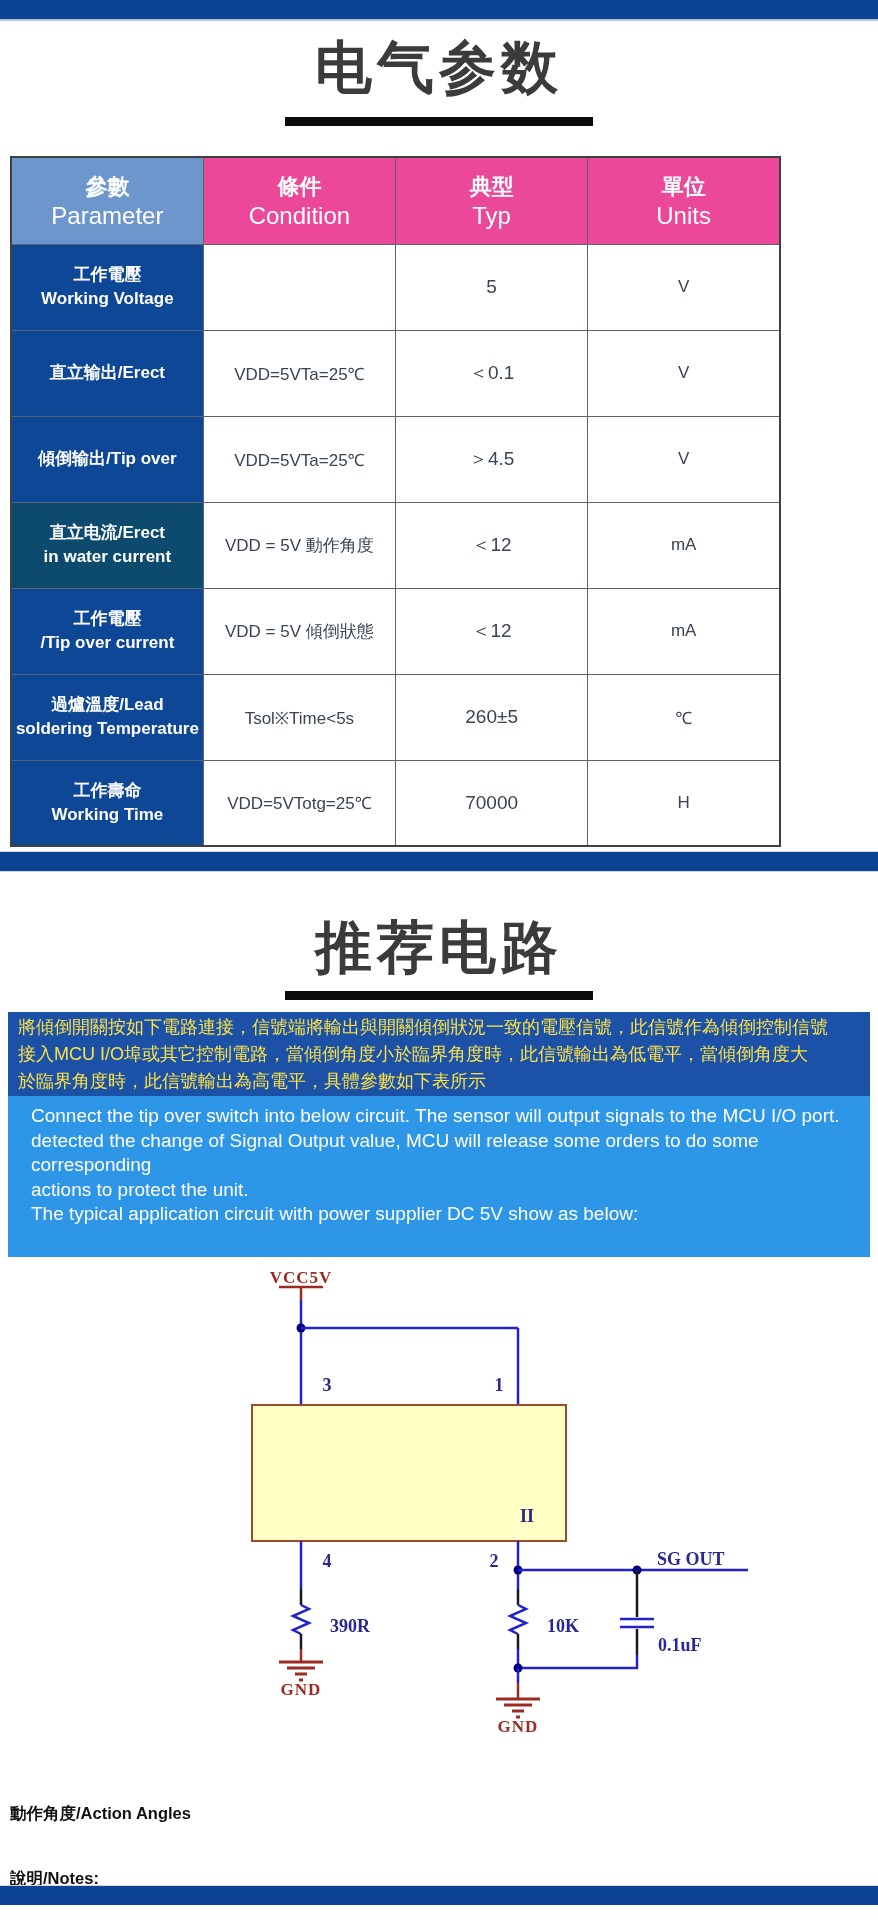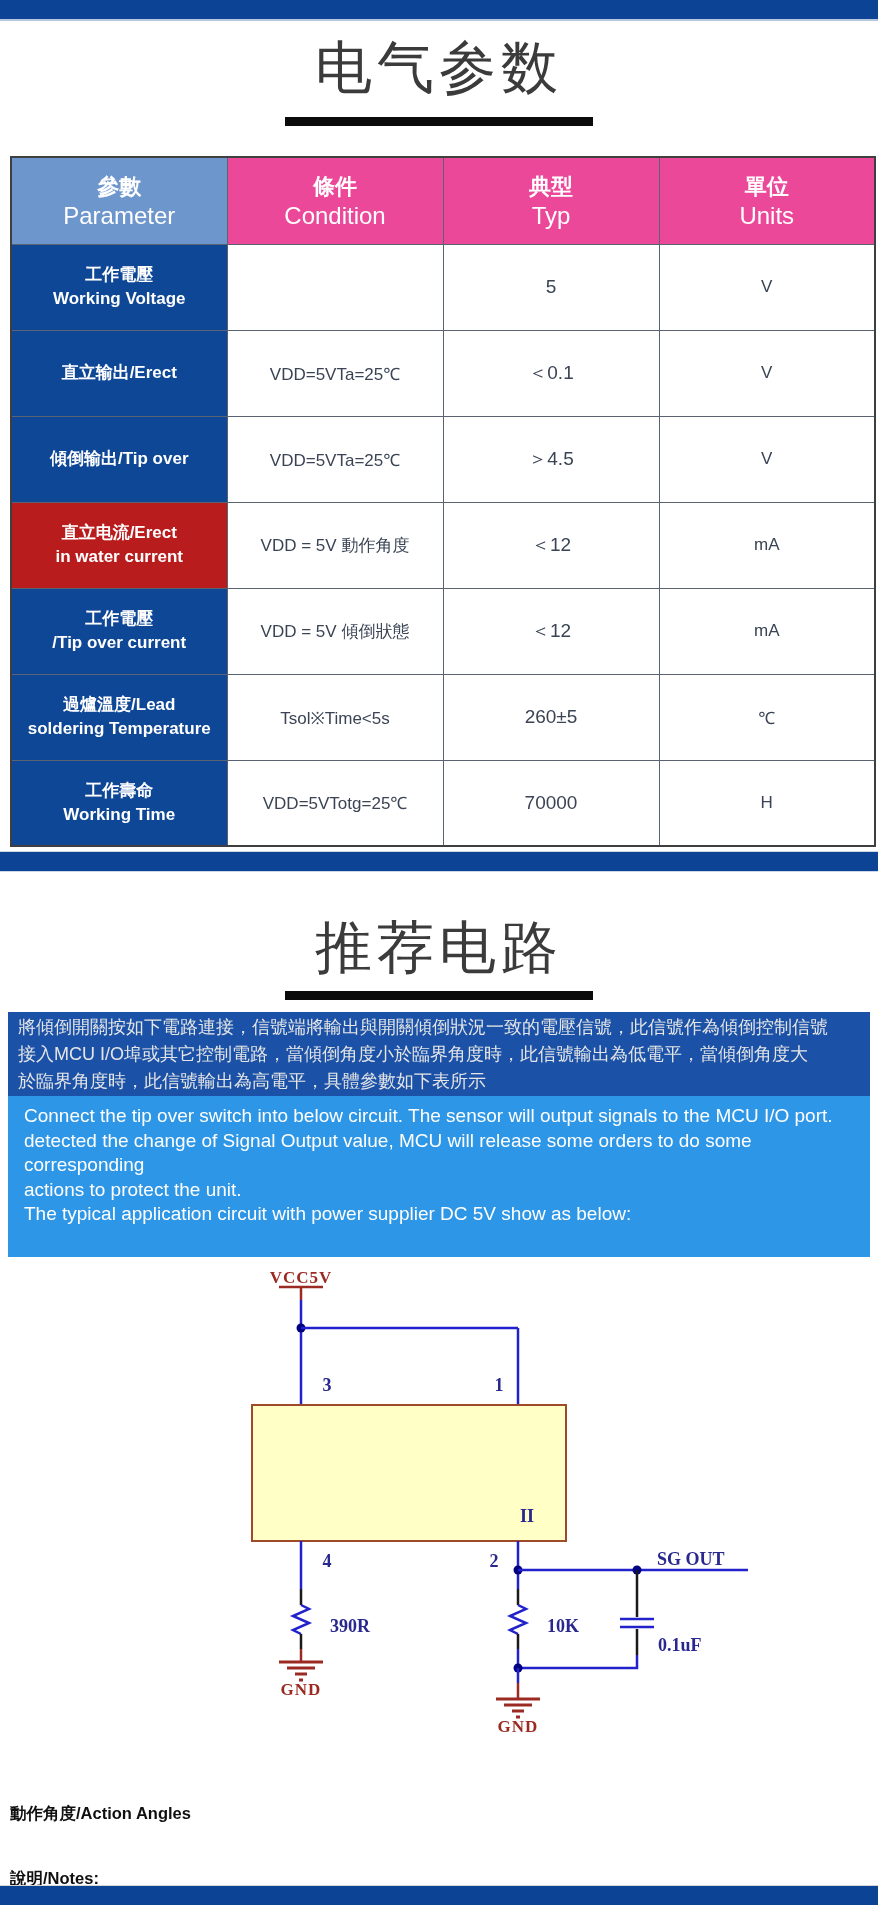--- a/index.html
+++ b/index.html
@@ -4,47 +4,47 @@
 <style>
   html,body{margin:0;padding:0;}
   body{width:878px;height:1920px;position:relative;background:#ffffff;
        font-family:"Liberation Sans",sans-serif;overflow:hidden;}
 
   .bar{position:absolute;left:0;width:878px;background:#0d4394;box-sizing:border-box;}
   .bar.top{top:0;height:21px;border-bottom:2px solid #b8c6de;}
   .bar.divider{top:851px;height:21px;border-top:1px solid #ccd7e8;border-bottom:1px solid #ccd7e8;}
   .bar.bottom{top:1885px;height:20px;border-top:1px solid #d6d6d6;}
 
-  .sec-title{position:absolute;left:0;width:100%;text-align:center;font-weight:normal;
+  .sec-title{position:absolute;left:0;width:100%;text-align:center;font-weight:bold;
              color:#3b3b3b;font-size:57px;letter-spacing:5px;line-height:1.3;}
   .t1{top:30px;} .t2{top:910px;}
   .rule{position:absolute;left:50%;transform:translateX(-50%);width:308px;height:9px;background:#0b0b0b;}
   .r1{top:117px;} .r2{top:991px;}
 
-  table.spec{position:absolute;left:10px;top:156px;width:866px;border-collapse:collapse;
+  table.spec{position:absolute;left:10px;top:156px;width:771px;border-collapse:collapse;
              table-layout:fixed;border:2px solid #3f3f3f;}
   .spec th,.spec td{border:1px solid #5a6470;text-align:center;vertical-align:middle;padding:0;}
   .spec thead tr{height:87px;}
   .spec tbody tr{height:86px;}
   .spec th{background:#ec4899;color:#ffffff;}
   .spec th.light{background:#6d96cd;}
   .spec th .zh{font-size:22px;font-weight:bold;line-height:30px;}
   .spec th .en{font-size:24px;font-weight:normal;line-height:27px;}
   td.pcell{background:#0e4796;color:#ffffff;font-weight:bold;font-size:17px;line-height:24px;}
-  td.pcell.light{background:#b91c1c;}
+  td.pcell.light{background:#0c4a6e;}
   td.pcell .l2:empty{display:none;}
   td.vcell{background:#ffffff;color:#3a4454;font-size:17px;}
   td.vcell.typ{font-size:19px;}
 
   .zh-block{position:absolute;left:8px;top:1012px;width:862px;box-sizing:border-box;
-            background:#1b52a8;color:#e5e5e5;font-size:18px;line-height:27px;
+            background:#1b52a8;color:#fde047;font-size:18px;line-height:27px;
             padding:2px 10px 3px 10px;}
   .en-block{position:absolute;left:8px;top:1096px;width:862px;height:161px;box-sizing:border-box;
             background:#2e96e6;color:#ffffff;font-size:19px;line-height:24.5px;
-            padding:8px 16px;}
+            padding:8px 23px;}
 
   svg.circuit{position:absolute;left:0;top:1255px;}
   .wire{stroke:#2222cc;stroke-width:2.5;fill:none;}
   .stub{stroke:#1a1a1a;stroke-width:2.5;fill:none;}
   .redw{stroke:#9b2b22;stroke-width:2.5;fill:none;}
   .gbar{stroke:#9b2b22;stroke-width:3;}
   .dot{fill:#000080;}
   text.bluet{fill:#28288f;font-family:"Liberation Serif",serif;font-weight:bold;font-size:18px;}
   text.redt{fill:#9b2b22;font-family:"Liberation Serif",serif;font-weight:bold;font-size:17px;letter-spacing:1px;}
 

